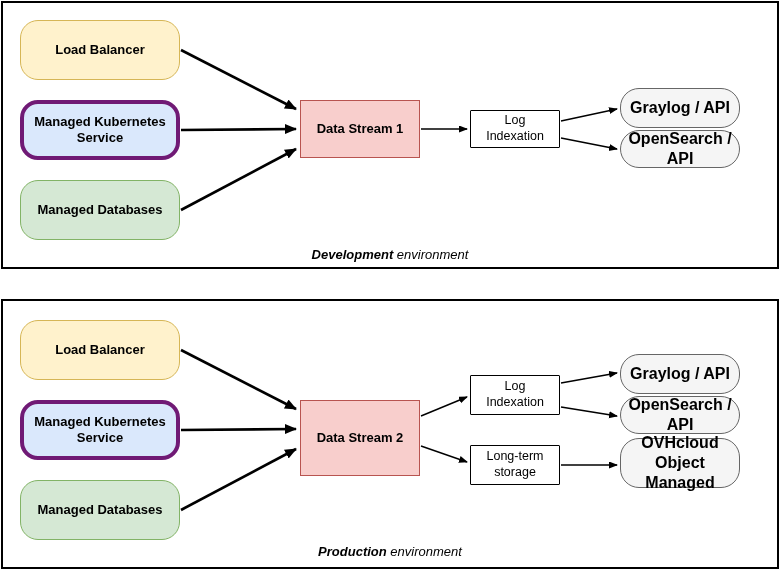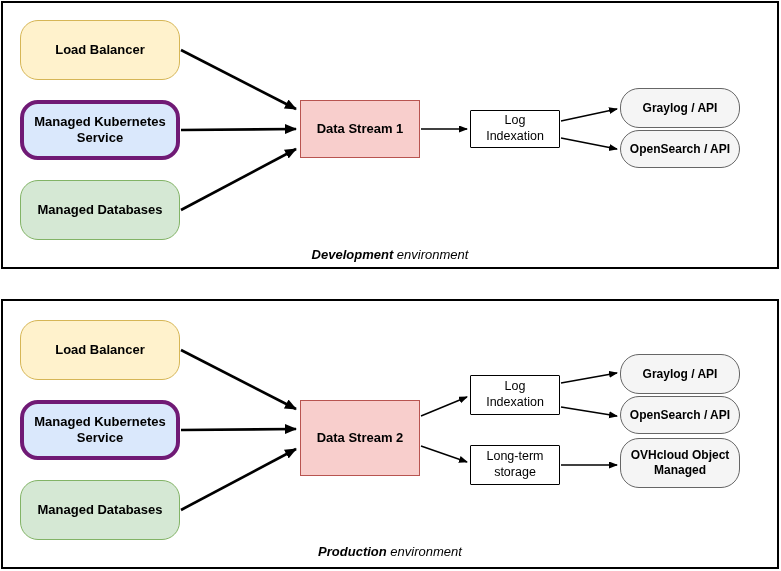--- a/index.html
+++ b/index.html
@@ -42,21 +42,21 @@
     color: #000000;
     padding: 2px 6px;
   }
   .rounded { border-radius: 18px; }
   .bold { font-weight: 700; }
   .src-yellow { background: #FFF2CC; border: 1px solid #D6B656; }
   .src-blue   { background: #DAE8FC; border: 4px solid #701a75; }
   .src-green  { background: #D5E8D4; border: 1px solid #82B366; }
   .stream     { background: #F8CECC; border: 1px solid #B85450; }
   .plain      { background: #FFFFFF; border: 1px solid #000000; border-radius: 1px; font-size: 12.5px; }
-  .sink       { background: #F5F5F5; border: 1px solid #666666; border-radius: 19px; font-size: 12px; }
+  .sink       { background: #F5F5F5; border: 1px solid #666666; border-radius: 19px; font-size: 16px; }
 
   
   #dev-lb  { left: 20px;  top: 20px;  width: 160px; height: 60px; }
   #dev-k8s { left: 20px;  top: 100px; width: 160px; height: 60px; }
   #dev-db  { left: 20px;  top: 180px; width: 160px; height: 60px; }
   #dev-ds  { left: 300px; top: 100px; width: 120px; height: 58px; }
   #dev-li  { left: 470px; top: 110px; width: 90px;  height: 38px; }
   #dev-gl  { left: 620px; top: 88px;  width: 120px; height: 40px; }
   #dev-os  { left: 620px; top: 130px; width: 120px; height: 38px; }
 

